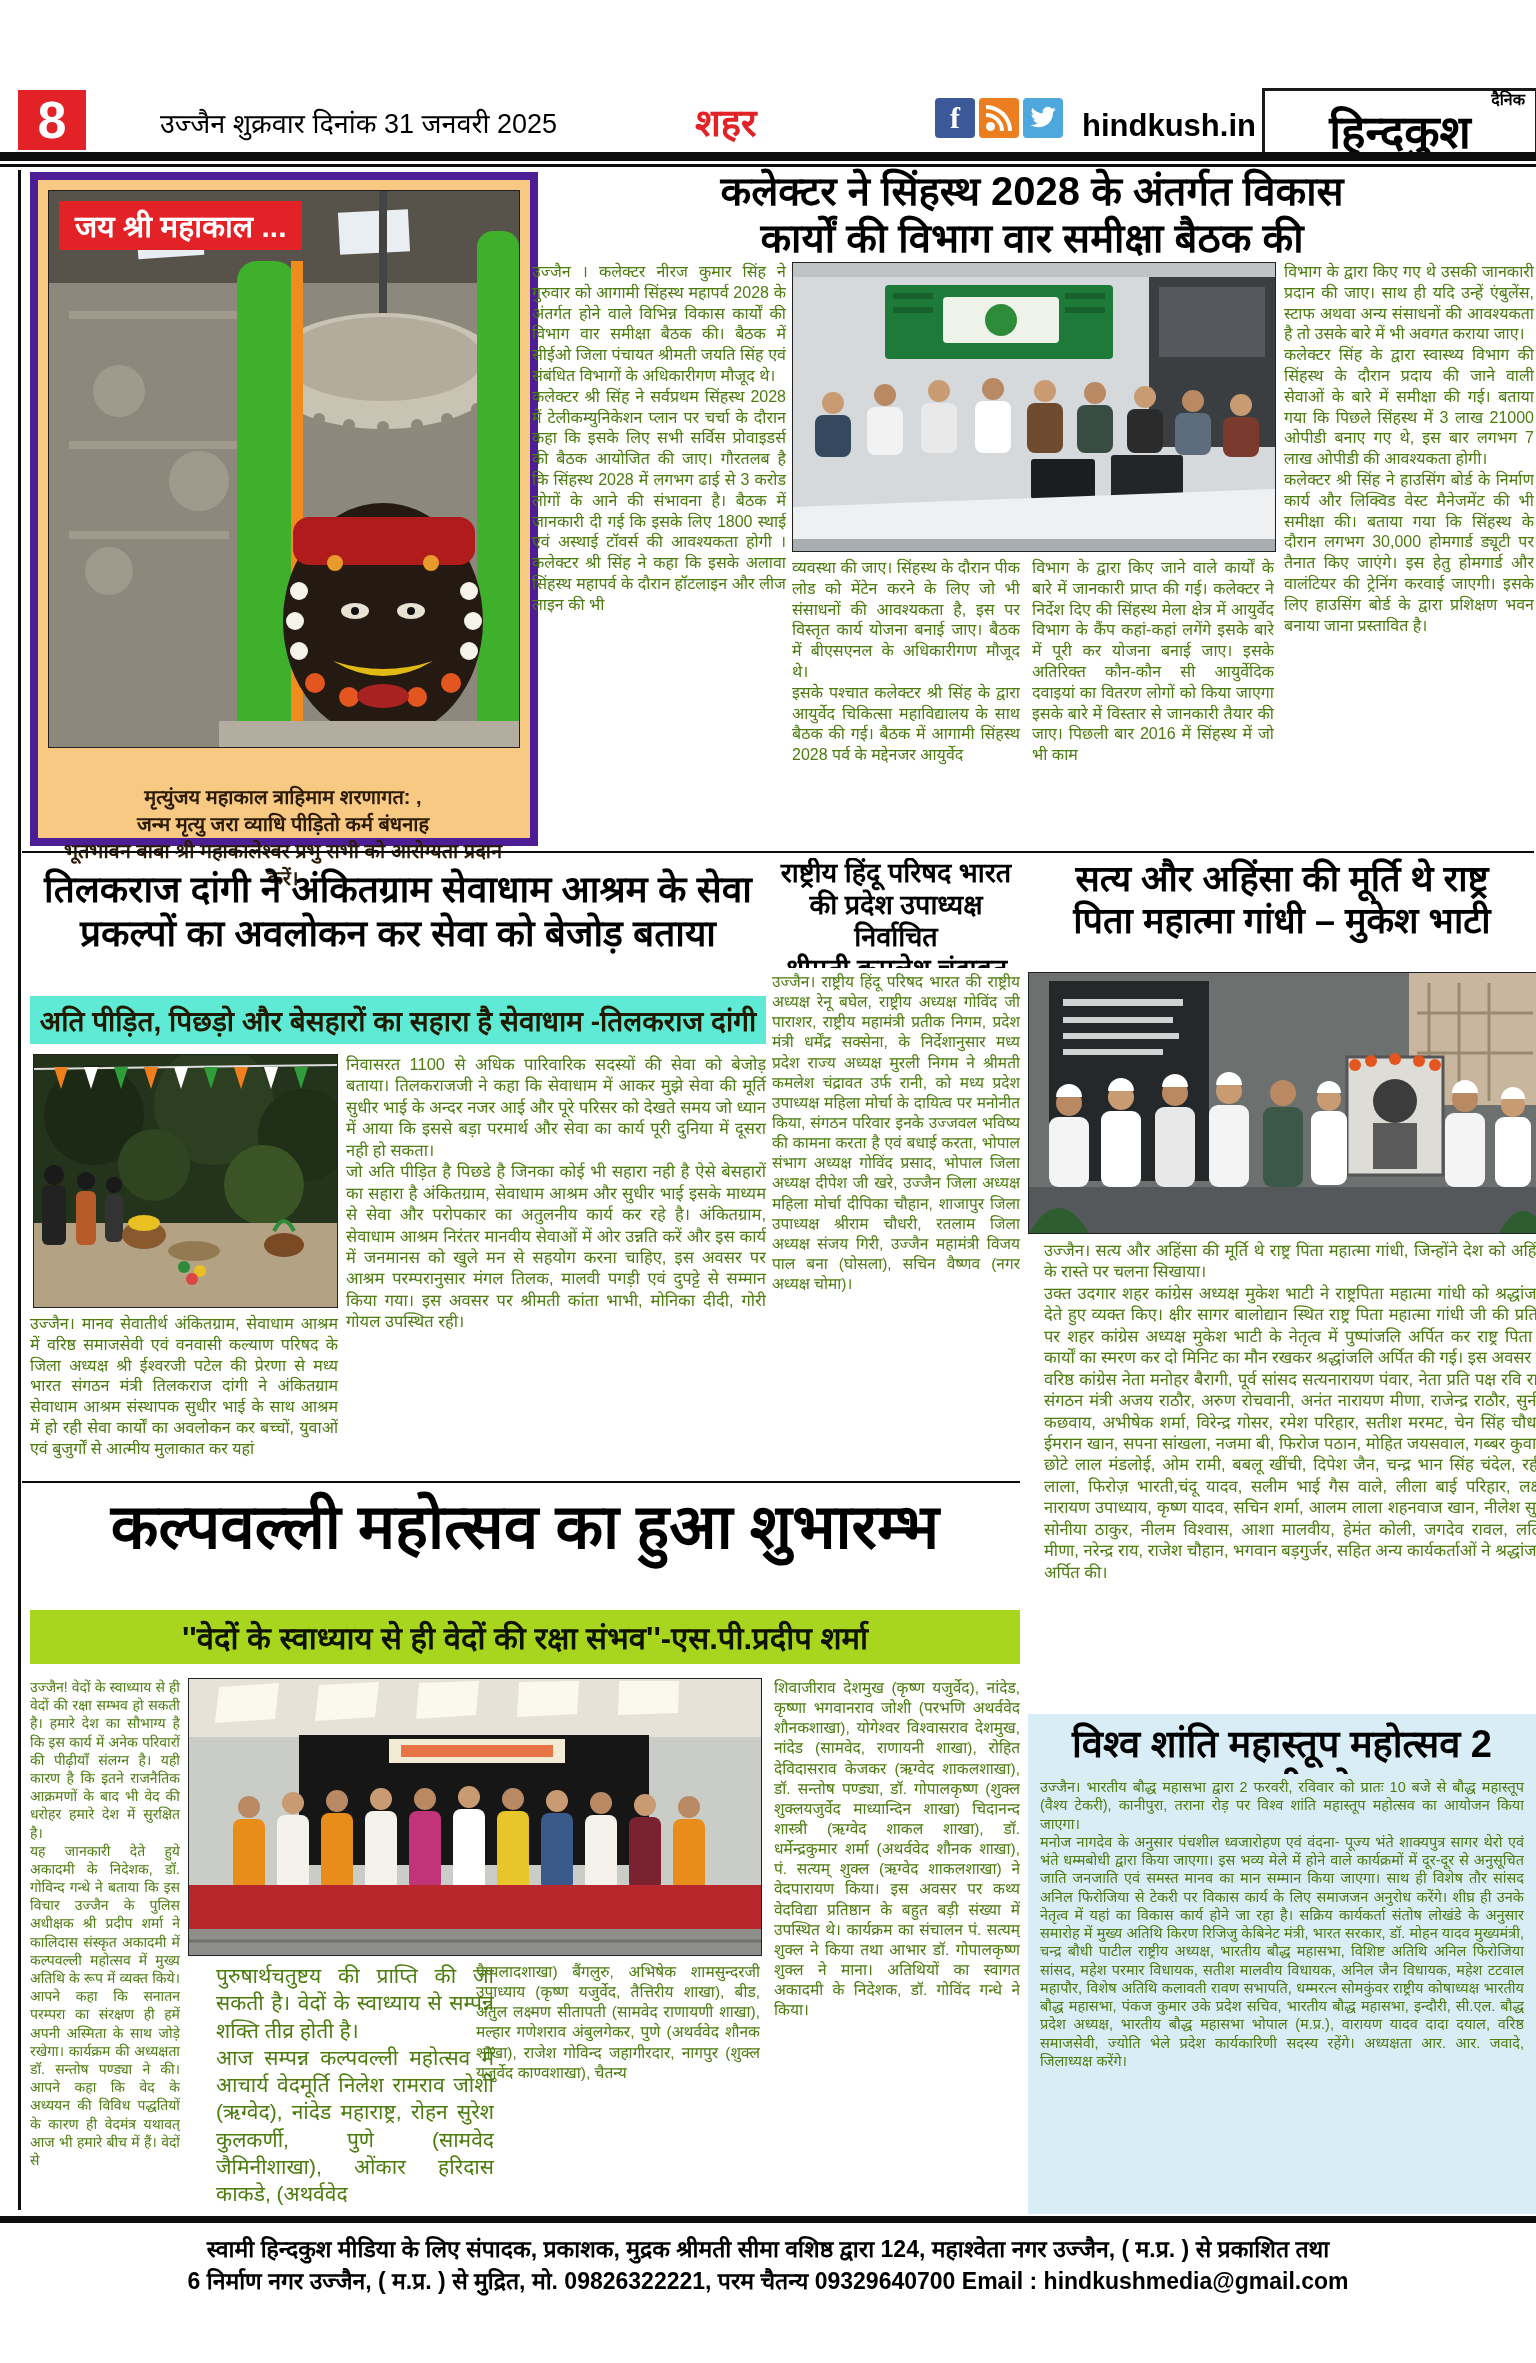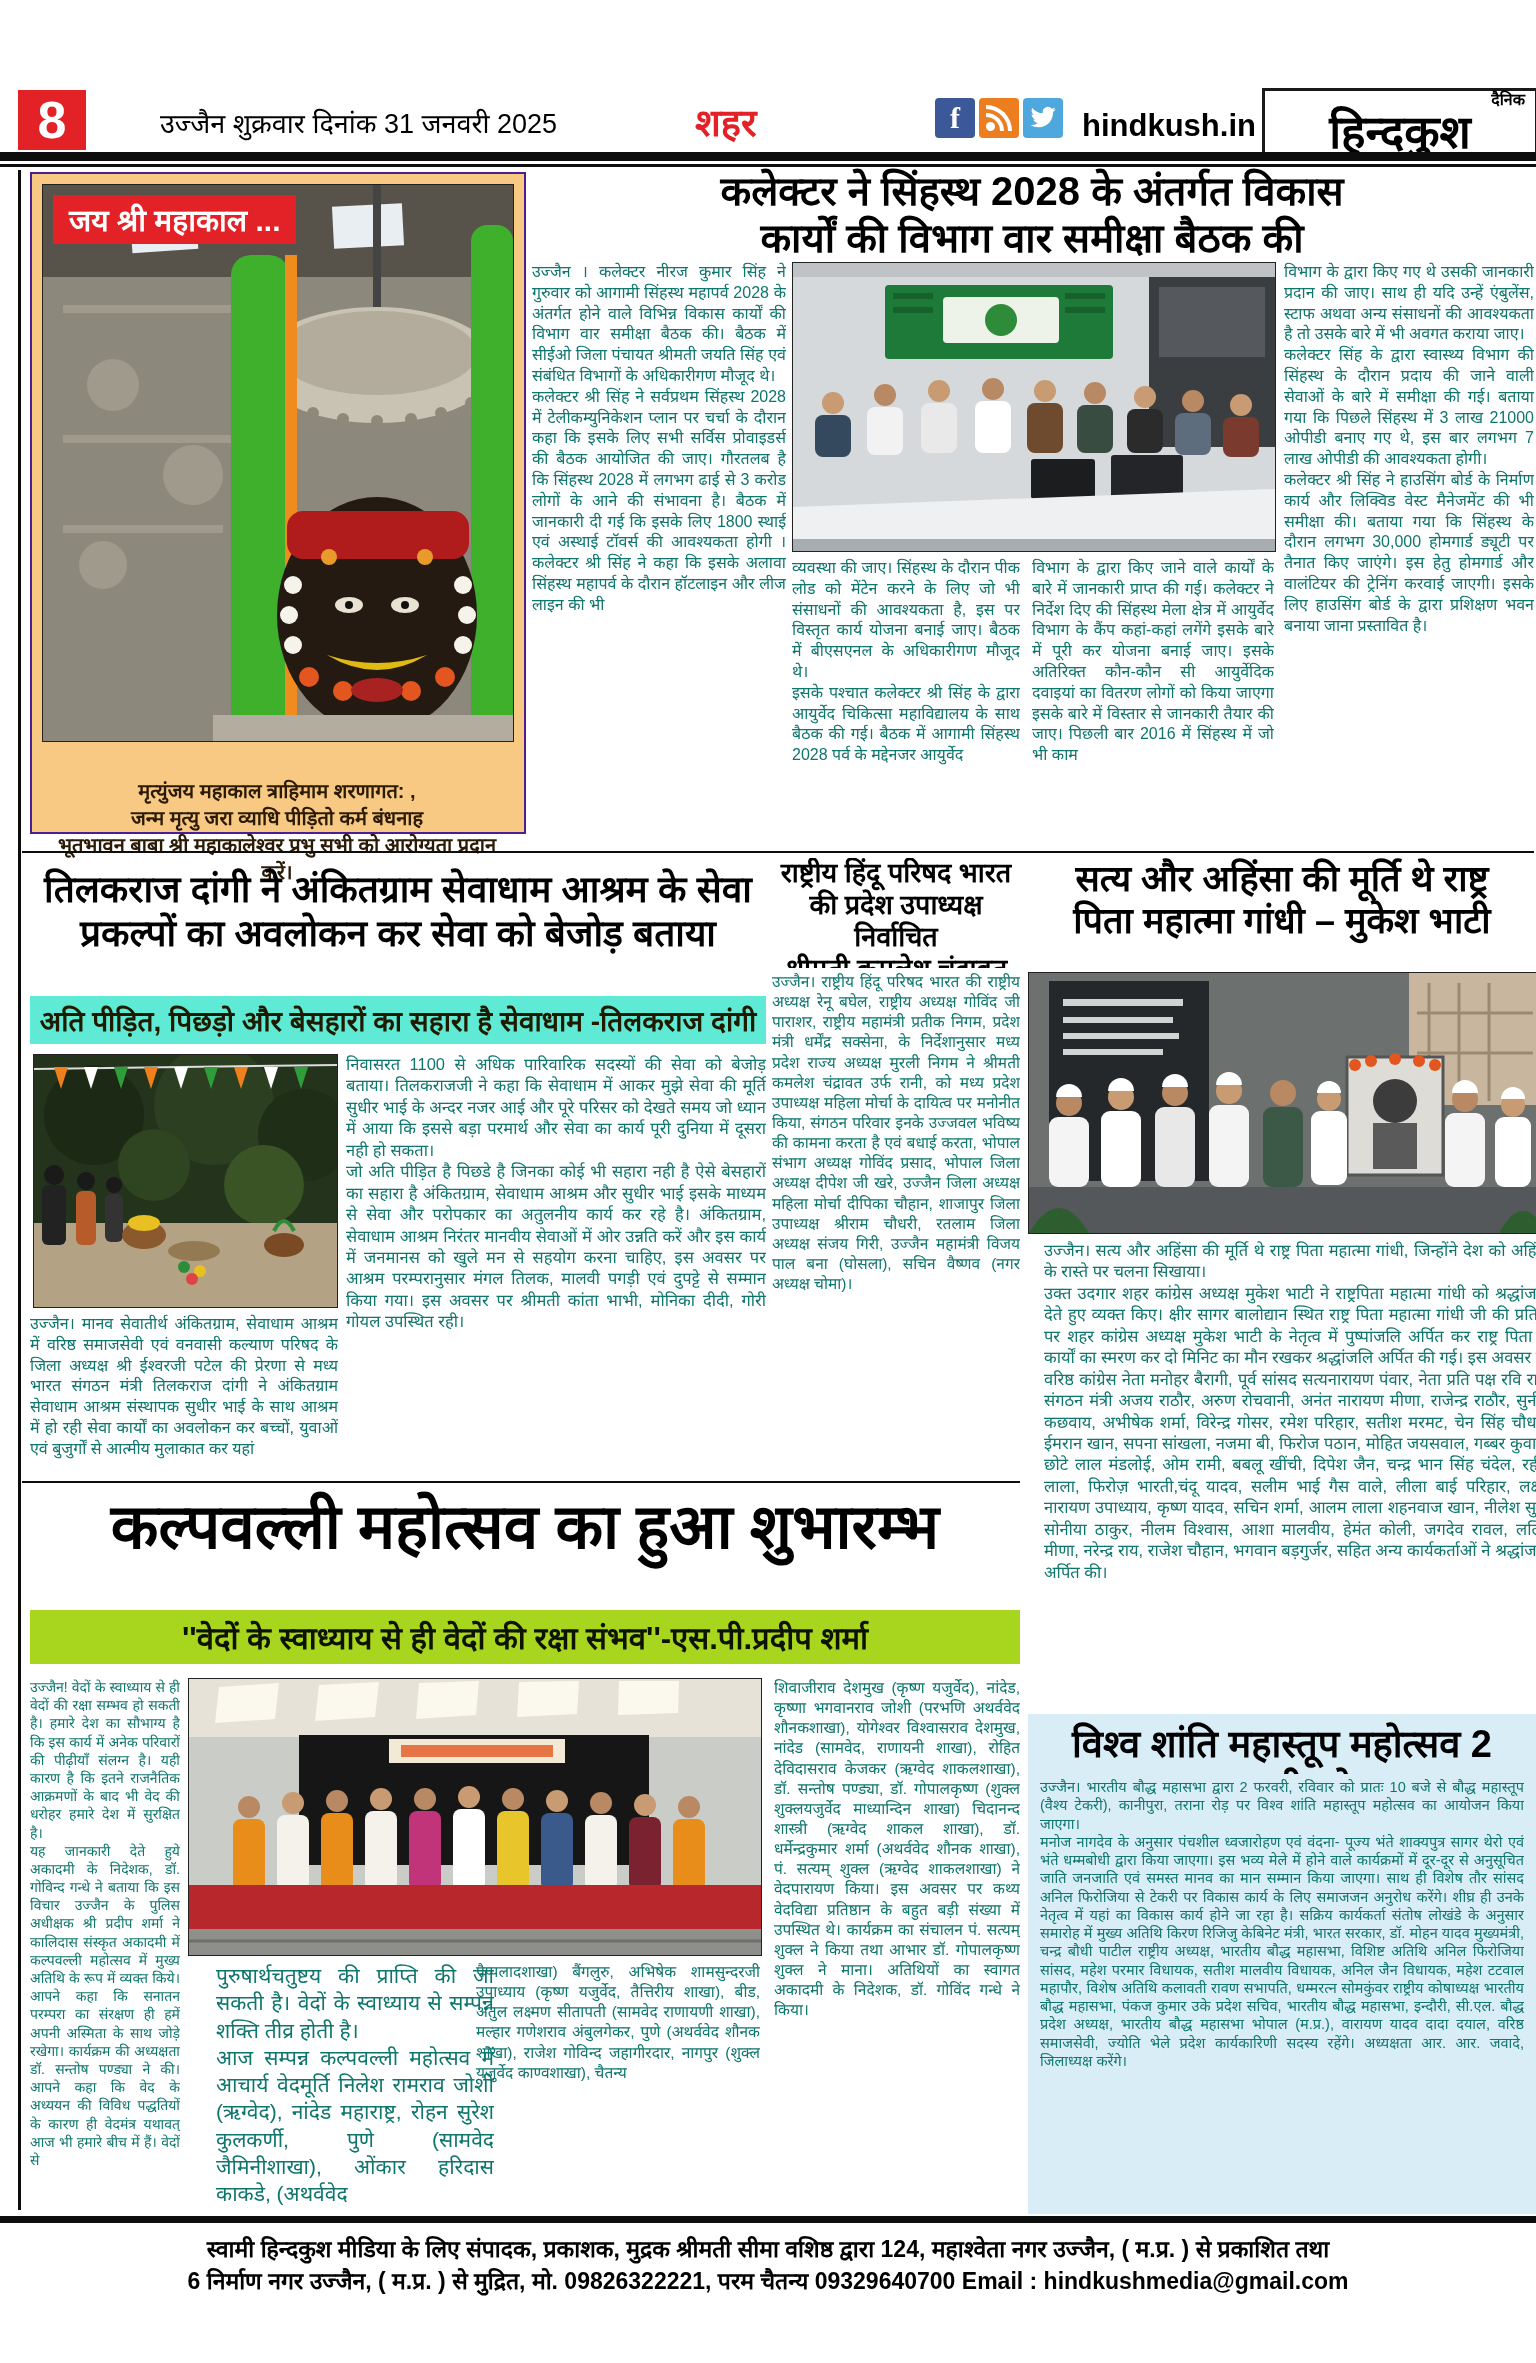--- a/index.html
+++ b/index.html
@@ -1,41 +1,41 @@
 <!DOCTYPE html>
 <html><head>
 <meta charset="utf-8">
 <style>
   html,body{margin:0;padding:0;background:#ffffff;}
   body{font-family:"Liberation Sans","DejaVu Sans",sans-serif;}
   #page{position:relative;width:1536px;height:2363px;background:#ffffff;overflow:hidden;}
   .abs{position:absolute;}
   .rule{position:absolute;background:#0d0d0d;}
-  .txt{text-align:justify;white-space:pre-line;overflow:hidden;color:#0f766e;line-height:1.3;}
+  .txt{text-align:justify;white-space:pre-line;overflow:hidden;color:#4d7c0f;line-height:1.3;}
   .hl{font-weight:bold;text-align:center;white-space:pre-line;color:#000;line-height:1.18;overflow:hidden;}
   .photo{overflow:hidden;border:1px solid #222;background:#888;}
   .photo svg{display:block;}
   
   .pageno{background:#e32227;color:#fff;font-weight:bold;display:flex;align-items:center;justify-content:center;font-size:52px;}
   .dateline{font-weight:normal;font-size:27px;color:#000;white-space:nowrap;}
   .section{color:#e32227;font-weight:bold;font-size:38px;}
   .socialbox{display:flex;gap:4px;align-items:center;}
   .sq{width:40px;height:40px;border-radius:4px;display:flex;align-items:center;justify-content:center;}
   .fb{background:#3b5998;color:#fff;font-weight:bold;font-size:30px;font-family:"Liberation Serif",serif;}
   .rss{background:#ec7e20;position:relative;}
   .rss .dot{position:absolute;left:7px;bottom:7px;width:9px;height:9px;border-radius:50%;background:#fff;}
   .rss .a1{position:absolute;left:7px;bottom:7px;width:14px;height:14px;border:4px solid #fff;border-left:none;border-bottom:none;border-radius:0 100% 0 0;}
   .rss .a2{position:absolute;left:7px;bottom:7px;width:22px;height:22px;border:4px solid #fff;border-left:none;border-bottom:none;border-radius:0 100% 0 0;}
   .tw{background:#4fa8dd;}
   .site{font-weight:bold;font-size:31px;color:#000;margin-top:6px;}
   .logobox{border:3px solid #1a1a1a;background:#fff;display:flex;flex-direction:column;align-items:center;justify-content:center;padding:2px 10px;}
   .logosmall{align-self:flex-end;font-size:16px;font-weight:bold;color:#000;}
   .logobig{font-weight:bold;font-size:46px;color:#000;line-height:1;font-family:"Liberation Serif","DejaVu Serif",serif;}
   
-  .mahakalbox{background:#f7c983;border:2px solid #4c1d95;}
+  .mahakalbox{background:#f7c983;border:8px solid #4c1d95;}
   .redlabel{position:absolute;left:10px;top:10px;background:#e32227;color:#fff;font-weight:bold;font-size:30px;padding:4px 16px;z-index:3;}
   .mcap{color:#2b1a05;font-weight:bold;text-align:center;white-space:pre-line;font-size:20px;line-height:1.35;}
   .yellowbar{background:#5eead4;color:#201a00;font-weight:bold;text-align:center;display:flex;align-items:center;justify-content:center;}
   .greenbar{background:#a8d51e;color:#0e1200;font-weight:bold;text-align:center;display:flex;align-items:center;justify-content:center;}
   .bluebox{background:#d9edf7;}
 </style>
 </head>
 <body>
 
 <div id="page">

